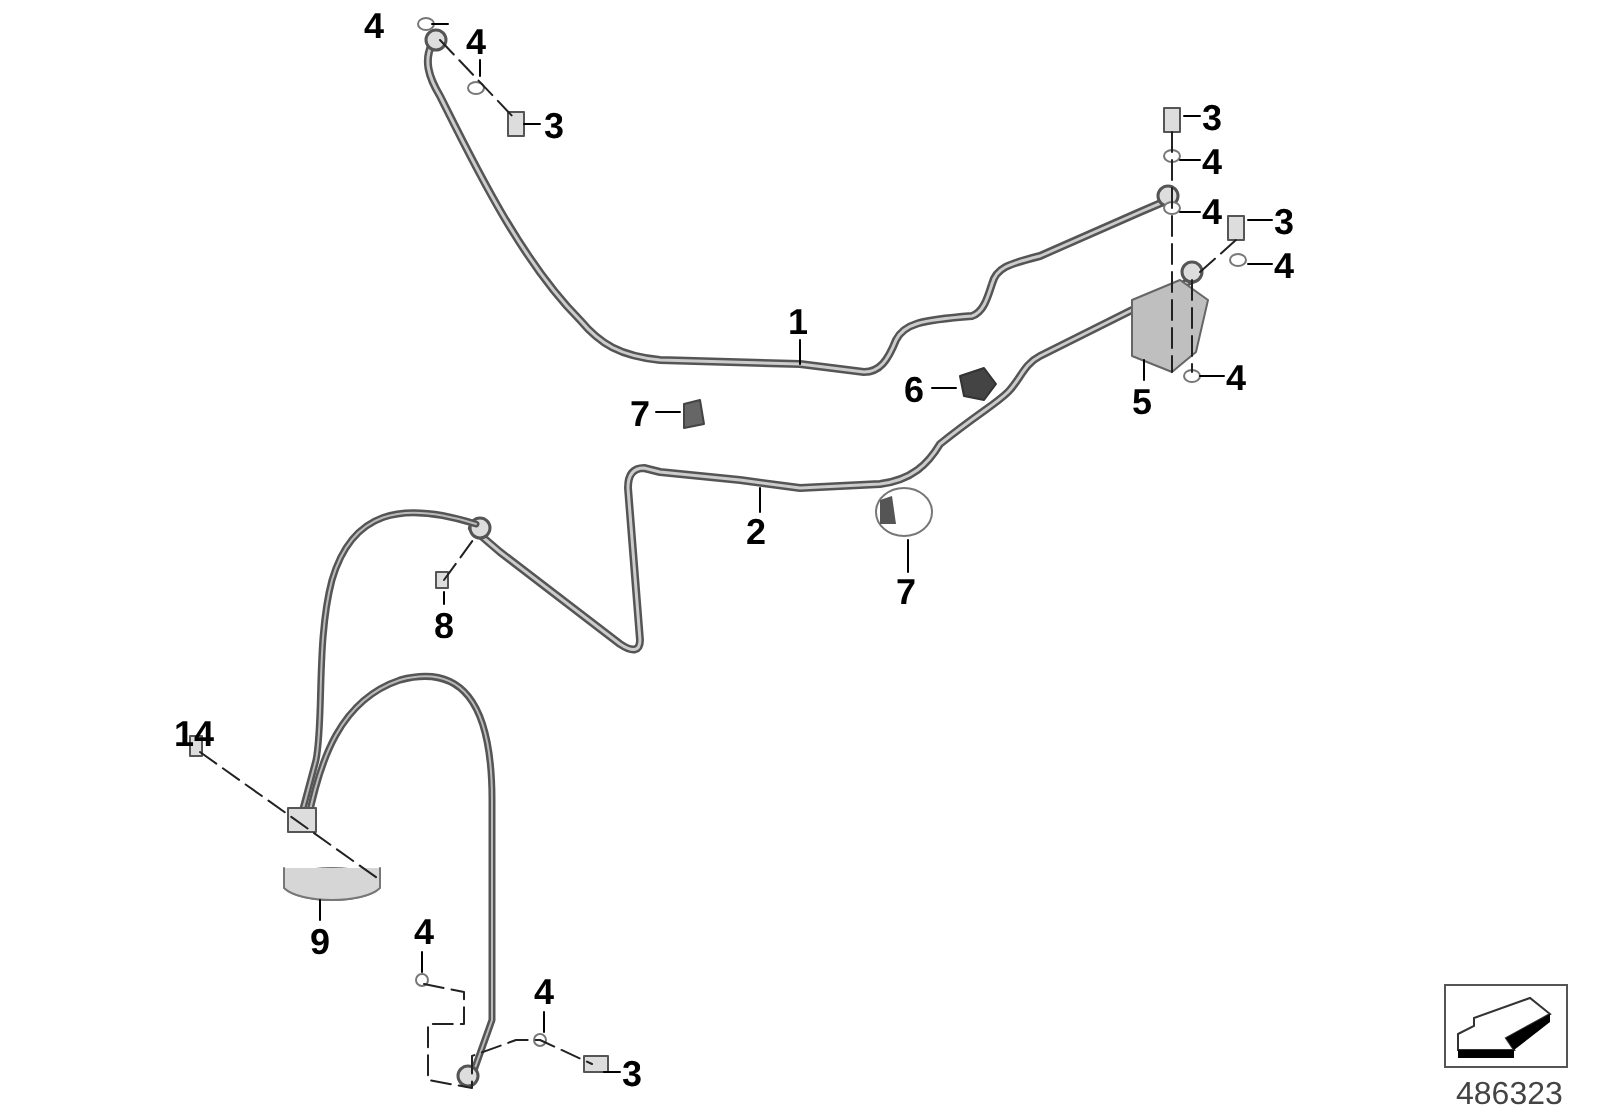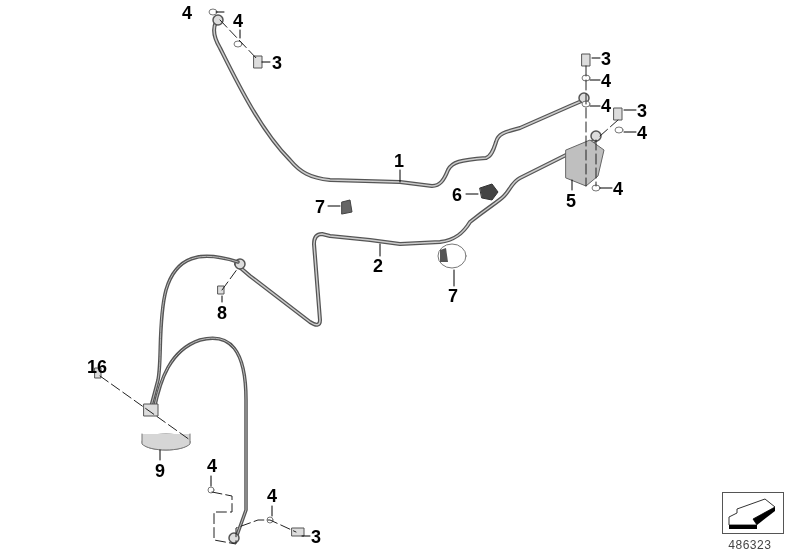--- a/index.html
+++ b/index.html
@@ -1,20 +1,20 @@
 <!DOCTYPE html>
 <html><head>
 <meta charset="utf-8">
 <style>
   html, body { margin:0; padding:0; background:#ffffff; }
   body { width:800px; height:560px; position:relative; overflow:hidden; font-family:"Liberation Sans", sans-serif; }
   #diagram { position:absolute; left:0; top:0; width:800px; height:560px; }
   .callout { position:absolute; font-family:"Liberation Sans", sans-serif; font-weight:bold; font-size:18px; color:#000; line-height:18px; }
   .ref-box { position:absolute; left:722px; top:492px; width:60px; height:40px; border:1px solid #555; background:#fff; }
-  .ref-num { position:absolute; left:728px; top:539px; font-size:12px; color:#444; font-family:Liberation Mono, monospace; }
+  .ref-num { position:absolute; left:728px; top:539px; font-size:16px; color:#444; font-family:Liberation Sans, sans-serif; }
 </style>
 </head>
 <body>
 
 <svg id="diagram" viewBox="0 0 800 560" xmlns="http://www.w3.org/2000/svg">
   <g fill="none" stroke-linecap="round" stroke-linejoin="round">
 
     <g>
       <path d="M216,22 C212,30 214,38 220,48 C236,80 260,130 290,160 C300,172 310,178 330,180 L400,182 L432,186 C440,186 444,180 448,170 C452,162 460,160 486,158 C492,156 494,148 496,142 C498,134 504,132 520,128 L570,106 L584,100" stroke="#555" stroke-width="4"></path>
       <path d="M216,22 C212,30 214,38 220,48 C236,80 260,130 290,160 C300,172 310,178 330,180 L400,182 L432,186 C440,186 444,180 448,170 C452,162 460,160 486,158 C492,156 494,148 496,142 C498,134 504,132 520,128 L570,106 L584,100" stroke="#ccc" stroke-width="1.5"></path>
@@ -119,21 +119,21 @@
 <div class="callout" style="left:637px;top:102px;">3</div>
 <div class="callout" style="left:637px;top:124px;">4</div>
 <div class="callout" style="left:613px;top:180px;">4</div>
 <div class="callout" style="left:566px;top:192px;">5</div>
 <div class="callout" style="left:394px;top:152px;">1</div>
 <div class="callout" style="left:452px;top:186px;">6</div>
 <div class="callout" style="left:315px;top:198px;">7</div>
 <div class="callout" style="left:373px;top:257px;">2</div>
 <div class="callout" style="left:448px;top:287px;">7</div>
 <div class="callout" style="left:217px;top:304px;">8</div>
-<div class="callout" style="left:87px;top:358px;">16</div>
+<div class="callout" style="left:87px;top:358px;">14</div>
 <div class="callout" style="left:155px;top:462px;">9</div>
 <div class="callout" style="left:207px;top:457px;">4</div>
 <div class="callout" style="left:267px;top:487px;">4</div>
 <div class="callout" style="left:311px;top:528px;">3</div>
 
 <div class="ref-box">
   <svg width="60" height="40" viewBox="0 0 60 40">
     <path d="M6,24 L14,20 L14,16 L42,6 L52,14 L30,26 L34,32 L6,32 Z" fill="#fff" stroke="#333" stroke-width="1"></path>
     <path d="M6,32 L34,32 L34,36 L6,36 Z" fill="#000"></path>
     <path d="M52,14 L52,18 L34,32 L30,26 Z" fill="#000"></path>

